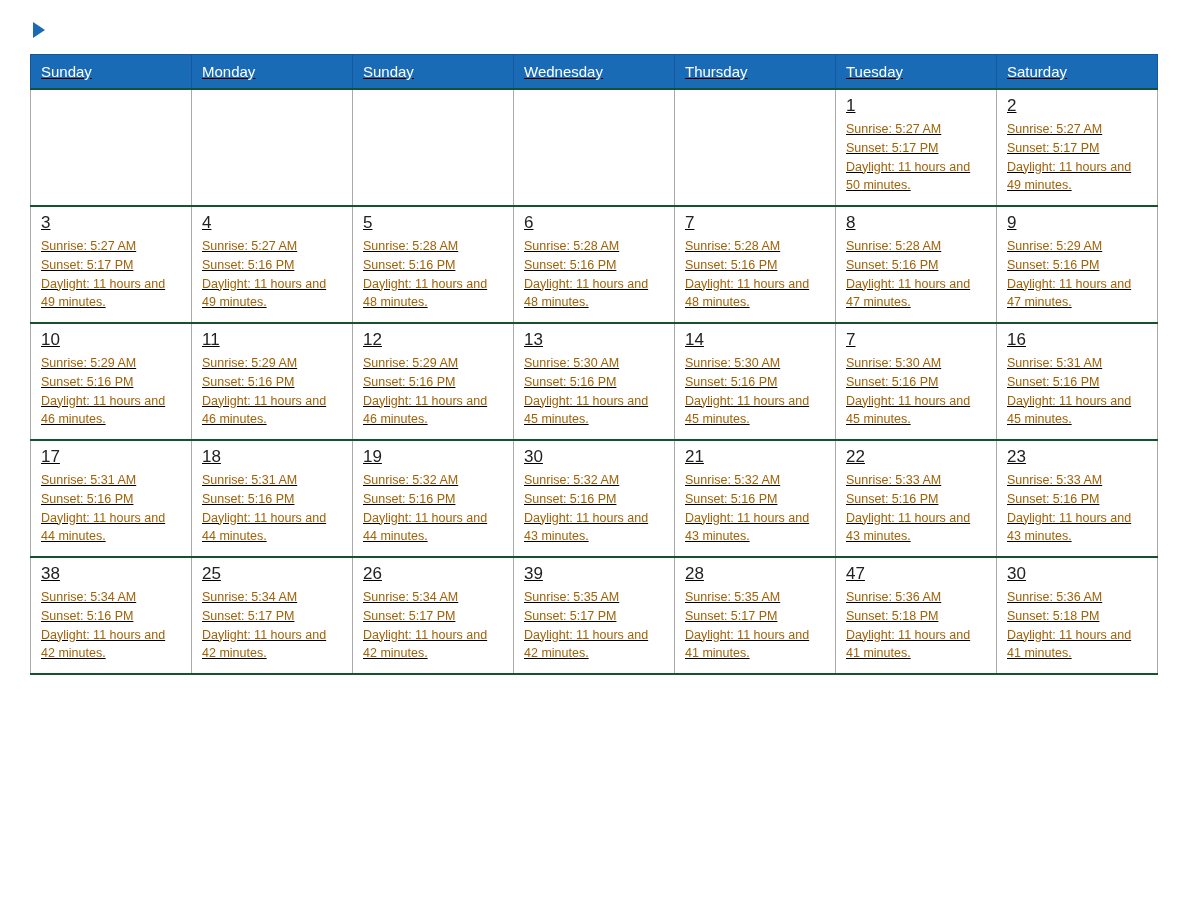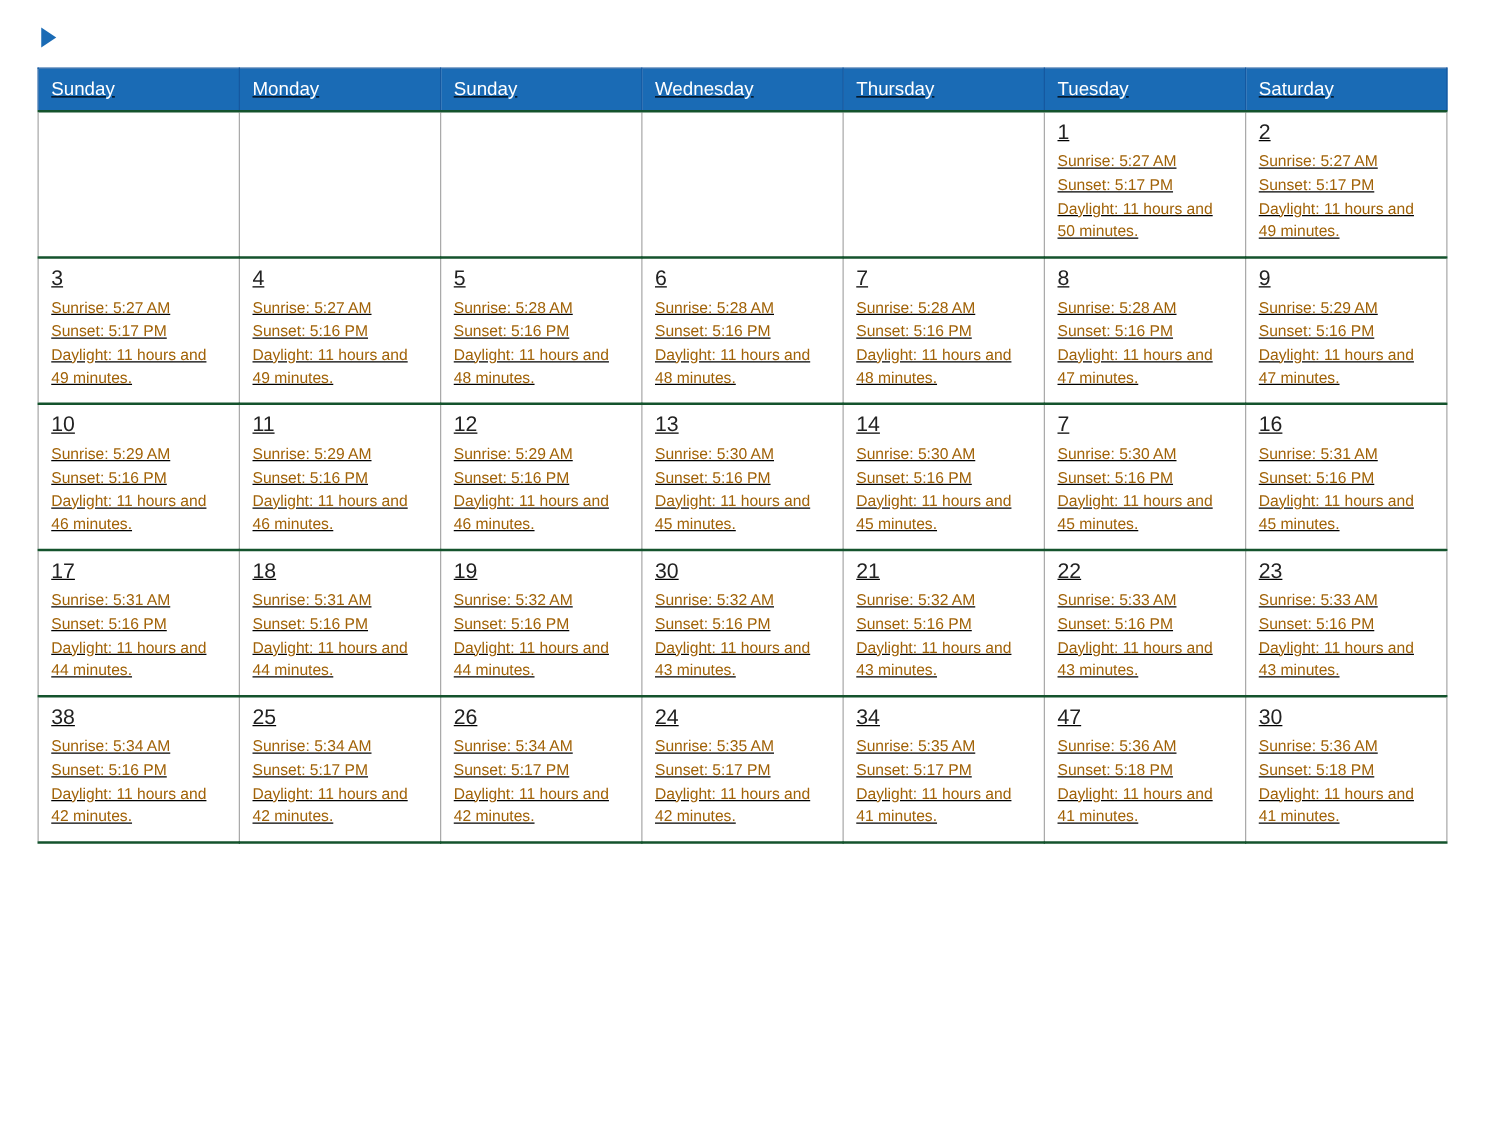--- a/index.html
+++ b/index.html
@@ -308,27 +308,27 @@
 Sunset: 5:17 PM
 Daylight: 11 hours and 42 minutes.</div>
         </td>
         <td>
           <span class="day-number">26</span>
           <div class="day-info" style="white-space: pre-line;">Sunrise: 5:34 AM
 Sunset: 5:17 PM
 Daylight: 11 hours and 42 minutes.</div>
         </td>
         <td>
-          <span class="day-number">24</span>
+          <span class="day-number">39</span>
           <div class="day-info" style="white-space: pre-line;">Sunrise: 5:35 AM
 Sunset: 5:17 PM
 Daylight: 11 hours and 42 minutes.</div>
         </td>
         <td>
-          <span class="day-number">34</span>
+          <span class="day-number">28</span>
           <div class="day-info" style="white-space: pre-line;">Sunrise: 5:35 AM
 Sunset: 5:17 PM
 Daylight: 11 hours and 41 minutes.</div>
         </td>
         <td>
           <span class="day-number">47</span>
           <div class="day-info" style="white-space: pre-line;">Sunrise: 5:36 AM
 Sunset: 5:18 PM
 Daylight: 11 hours and 41 minutes.</div>
         </td>

